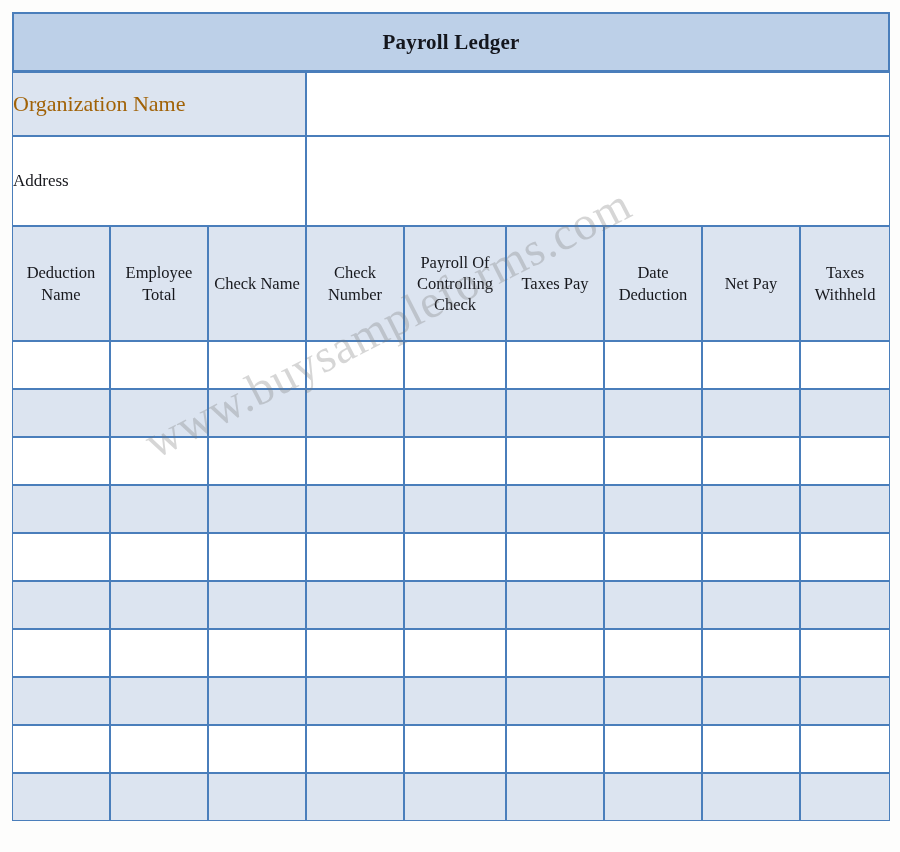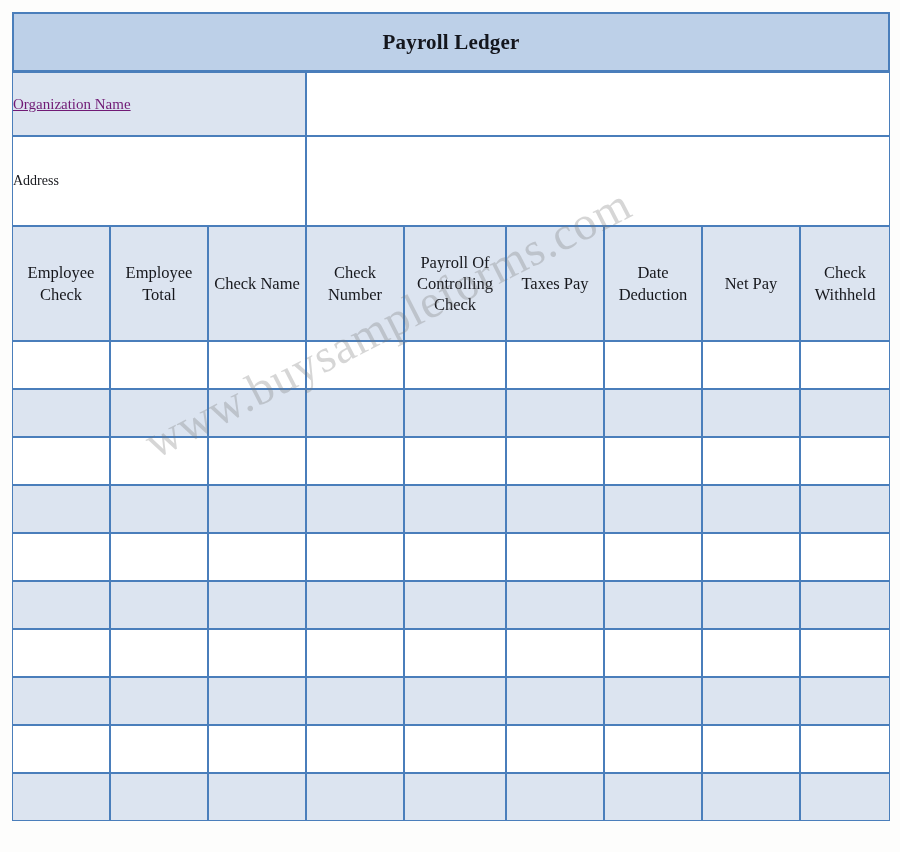--- a/index.html
+++ b/index.html
@@ -57,30 +57,29 @@
     color: #14161d;
     letter-spacing: .2px;
     border-width: 2.5px !important;
   }
 
   
   .meta-label {
     height: 64px;
     background: #dce4f0 !important;
     vertical-align: middle;
-    font-size: 15px;
-    color: #701a75;
+    font-size: 22px;
+    color: #a16207;
     padding-left: 14px;
-    text-decoration: underline;
   }
   .meta-label-plain {
     height: 90px;
     background: #ffffff !important;
     vertical-align: middle;
-    font-size: 14px;
+    font-size: 17px;
     color: #17181d;
     padding-left: 20px;
   }
   .meta-value {
     background: #ffffff !important;
   }
 
   
   .col-head {
     height: 115px;
@@ -145,29 +144,29 @@
         <td class="meta-label" colspan="3">Organization Name</td>
         <td class="meta-value" colspan="6"></td>
       </tr>
 
       <tr>
         <td class="meta-label-plain" colspan="3">Address</td>
         <td class="meta-value" colspan="6"></td>
       </tr>
 
       <tr>
-        <td class="col-head">Employee Check</td>
+        <td class="col-head">Deduction Name</td>
         <td class="col-head">Employee Total</td>
         <td class="col-head">Check Name</td>
         <td class="col-head">Check Number</td>
         <td class="col-head">Payroll Of Controlling Check</td>
         <td class="col-head">Taxes Pay</td>
         <td class="col-head">Date Deduction</td>
         <td class="col-head">Net Pay</td>
-        <td class="col-head">Check Withheld</td>
+        <td class="col-head">Taxes Withheld</td>
       </tr>
 
     <tr class="row-odd">
           <td class="data-cell"></td>
           <td class="data-cell"></td>
           <td class="data-cell"></td>
           <td class="data-cell"></td>
           <td class="data-cell"></td>
           <td class="data-cell"></td>
           <td class="data-cell"></td>

